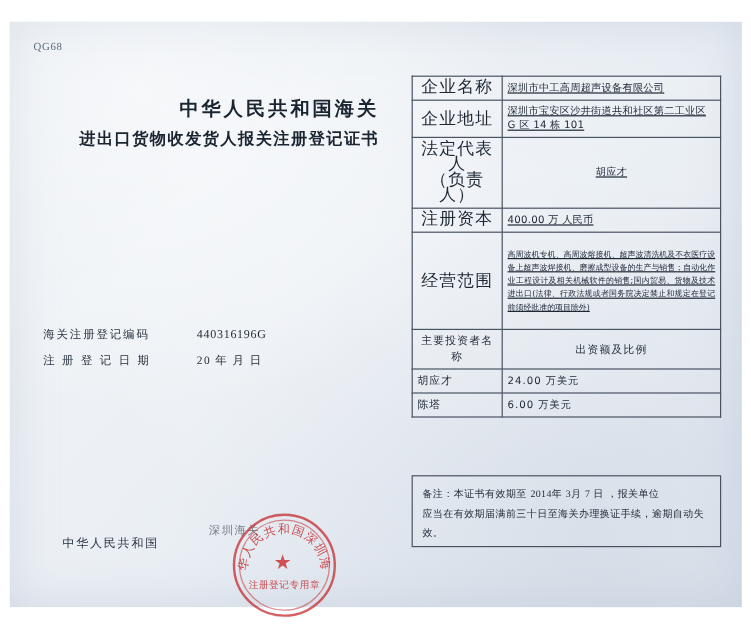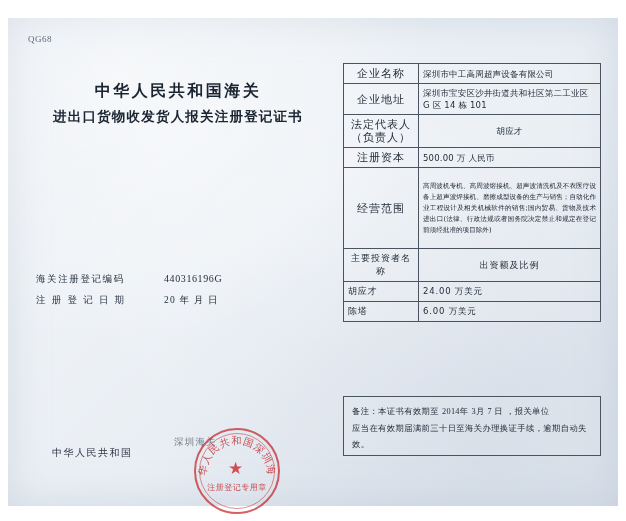--- a/index.html
+++ b/index.html
@@ -56,21 +56,21 @@
     left: 18px;
     top: 40px;
     width: 300px;
     height: 430px;
   }
   .title-block {
     position: absolute;
     left: 14px;
     top: 22px;
     width: 276px;
-    text-align: center;
+    text-align: right;
     color: #1b2532;
     font-family: "DejaVu Sans", sans-serif;
   }
   .title-line1 {
     font-size: 16px;
     font-weight: bold;
     letter-spacing: 2.5px;
     line-height: 22px;
     white-space: nowrap;
   }
@@ -211,29 +211,30 @@
   table.cert td {
     border: 1px solid #4a5461;
     padding: 3px 4px;
     vertical-align: middle;
     font-family: "DejaVu Sans", sans-serif;
     color: #1e2835;
   }
   td.lab {
     width: 66px;
     text-align: center;
-    font-size: 11px;
+    font-size: 14px;
     letter-spacing: 1px;
     line-height: 13px;
   }
   td.val {
     font-size: 8.5px;
     letter-spacing: 0.2px;
     line-height: 12px;
     padding-left: 6px;
+    text-decoration: underline;
   }
   .v-name { font-size: 10px; letter-spacing: 0.8px; }
   .v-addr { font-size: 7px; letter-spacing: 0; }
   .v-rep  { font-size: 10px; letter-spacing: 1.5px; text-align: center; }
   .v-cap  { font-size: 8.5px; letter-spacing: 0.8px; }
   .scope {
     font-size: 6.6px;
     line-height: 11px;
     letter-spacing: 0;
     text-align: justify;
@@ -340,21 +341,21 @@
           </tr>
           <tr>
             <td class="lab">
               <div>法定代表人</div>
               <div>（负责人）</div>
             </td>
             <td class="val v-rep">胡应才</td>
           </tr>
           <tr>
             <td class="lab">注册资本</td>
-            <td class="val v-cap">500.00 万  人民币</td>
+            <td class="val v-cap">400.00 万  人民币</td>
           </tr>
           <tr>
             <td class="lab tall">经营范围</td>
             <td class="val scope-cell">
               <div class="scope">高周波机专机、高周波熔接机、超声波清洗机及不衣医疗设备上超声波焊接机、磨擦成型设备的生产与销售；自动化作业工程设计及相关机械软件的销售;国内贸易、货物及技术进出口(法律、行政法规或者国务院决定禁止和规定在登记前须经批准的项目除外)</div>
             </td>
           </tr>
           <tr class="inv-head">
             <td>主要投资者名称</td>
             <td>出资额及比例</td>

